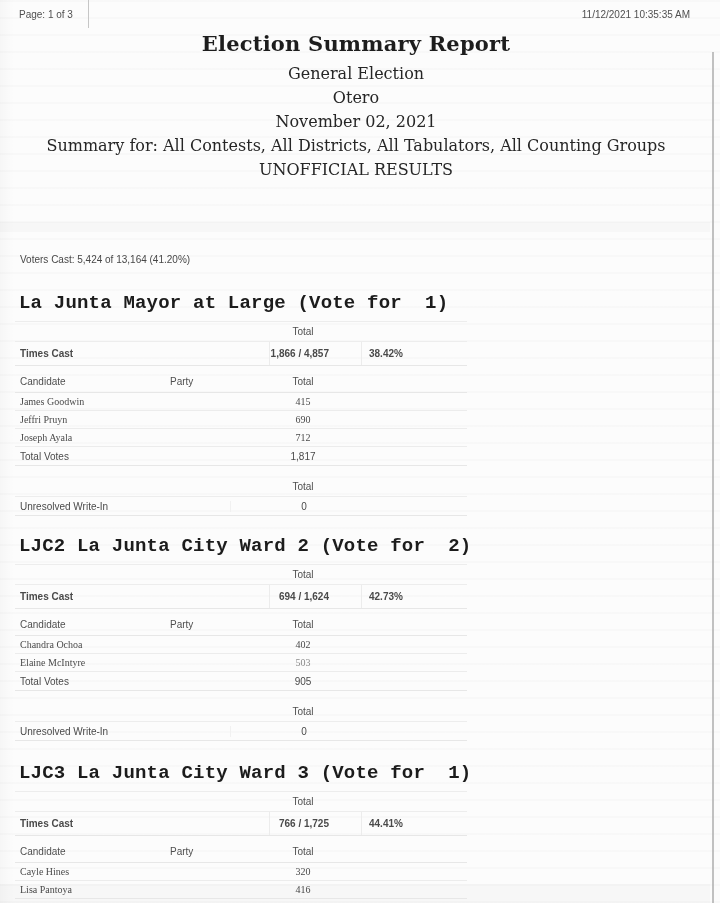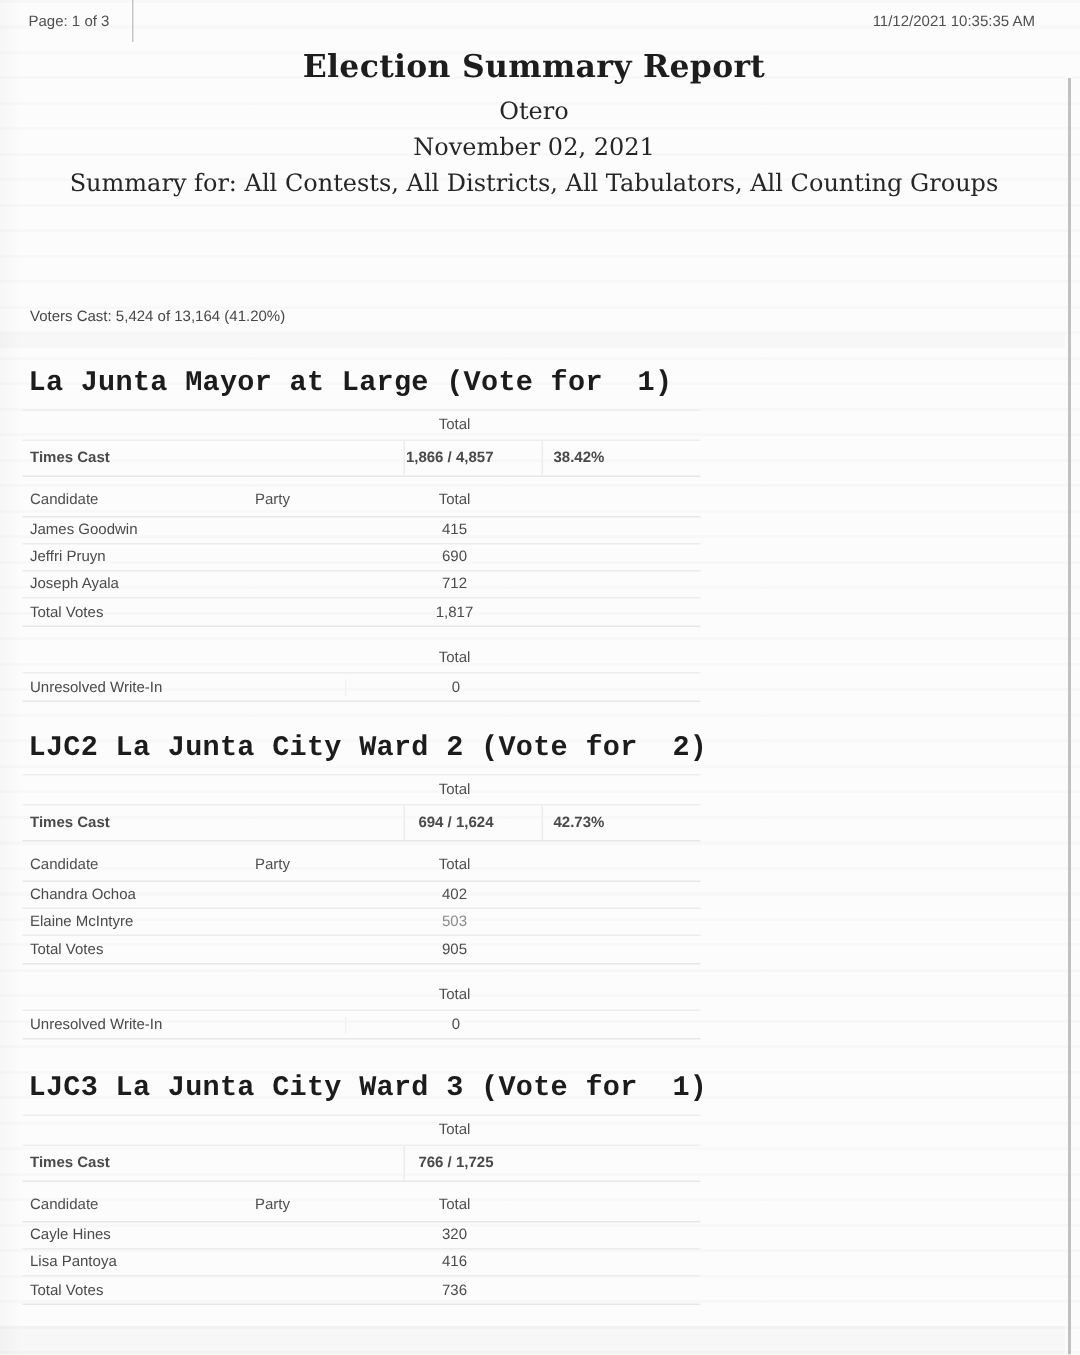--- a/index.html
+++ b/index.html
@@ -91,21 +91,21 @@
     color: #4a4a4a;
   }
   .t-row { display: grid; align-items: center; border-bottom: 1px solid #e7e7e7; }
   .t-spacer { height: 5px; border-bottom: none; }
   .t-spacer2 { height: 11px; border-bottom: none; }
 
   
   .r-th   { grid-template-columns: 215px 146px 1fr; height: 19px; color: #4f4f4f; border-bottom: 1px solid #ededed; }
   .r-times{ grid-template-columns: 215px 107px 1fr; height: 23px; font-weight: bold; }
   .r-chdr { grid-template-columns: 155px 60px 146px 1fr; height: 21px; color: #4f4f4f; }
-  .r-cand { grid-template-columns: 155px 60px 146px 1fr; height: 17px; border-bottom: 1px solid #ececec; }
+  .r-cand { grid-template-columns: 155px 60px 146px 1fr; height: 17px; border-bottom: 1px solid #ececec; font-family: Liberation Serif, serif; }
   .r-tv   { grid-template-columns: 155px 60px 146px 1fr; height: 18px; }
   .r-uw   { grid-template-columns: 215px 146px 1fr; height: 18px; }
 
   .c-label { padding-left: 5px; }
   .c-center { text-align: center; }
   .c-ratio { text-align: right; padding-right: 8px; border-left: 1px solid #ececec; align-self: stretch; display: flex; align-items: center; justify-content: flex-end; margin-left: 39px; }
   .c-pct { padding-left: 7px; border-left: 1px solid #ececec; align-self: stretch; display: flex; align-items: center; margin-left: 24px; }
   .c-div-l { border-left: 1px solid #f1f1f1; align-self: stretch; display: flex; align-items: center; justify-content: center; width: 100%; }
   .r-uw .c-center, .r-th .c-center { align-self: center; }
   .muted { color: #8a8a8a; }
@@ -121,23 +121,25 @@
   <div class="scan-band band-2"></div>
 
   <div class="hdr-row">
     <span>Page: 1 of 3</span>
     <span>11/12/2021 10:35:35 AM</span>
   </div>
 
   <div class="title">Election Summary Report</div>
 
   <div class="subtitles">
+    <div>General Election</div>
     <div>Otero</div>
     <div>November 02, 2021</div>
     <div>Summary for: All Contests, All Districts, All Tabulators, All Counting Groups</div>
+    <div>UNOFFICIAL RESULTS</div>
   </div>
 
   <div class="voters-cast">Voters Cast: 5,424 of 13,164 (41.20%)</div>
 
   <div class="contest-heading h1-gap">La Junta Mayor at Large (Vote for  1)</div>
   <div class="contest-table">
     <div class="t-row r-th">
       <span></span>
         <span class="c-center">Total</span>
         <span></span>
@@ -244,20 +246,21 @@
   <div class="contest-heading h3-gap">LJC3 La Junta City Ward 3 (Vote for  1)</div>
   <div class="contest-table">
     <div class="t-row r-th">
       <span></span>
         <span class="c-center">Total</span>
         <span></span>
     </div>
     <div class="t-row r-times">
       <span class="c-label">Times Cast</span>
       <span class="c-ratio">766 / 1,725</span>
+      <span class="c-pct">44.41%</span>
     </div>
     <div class="t-row t-spacer"></div>
     <div class="t-row r-chdr">
       <span class="c-label">Candidate</span>
       <span>Party</span>
       <span class="c-center">Total</span>
       <span></span>
     </div>
     <div class="t-row r-cand">
       <span class="c-label">Cayle Hines</span>

